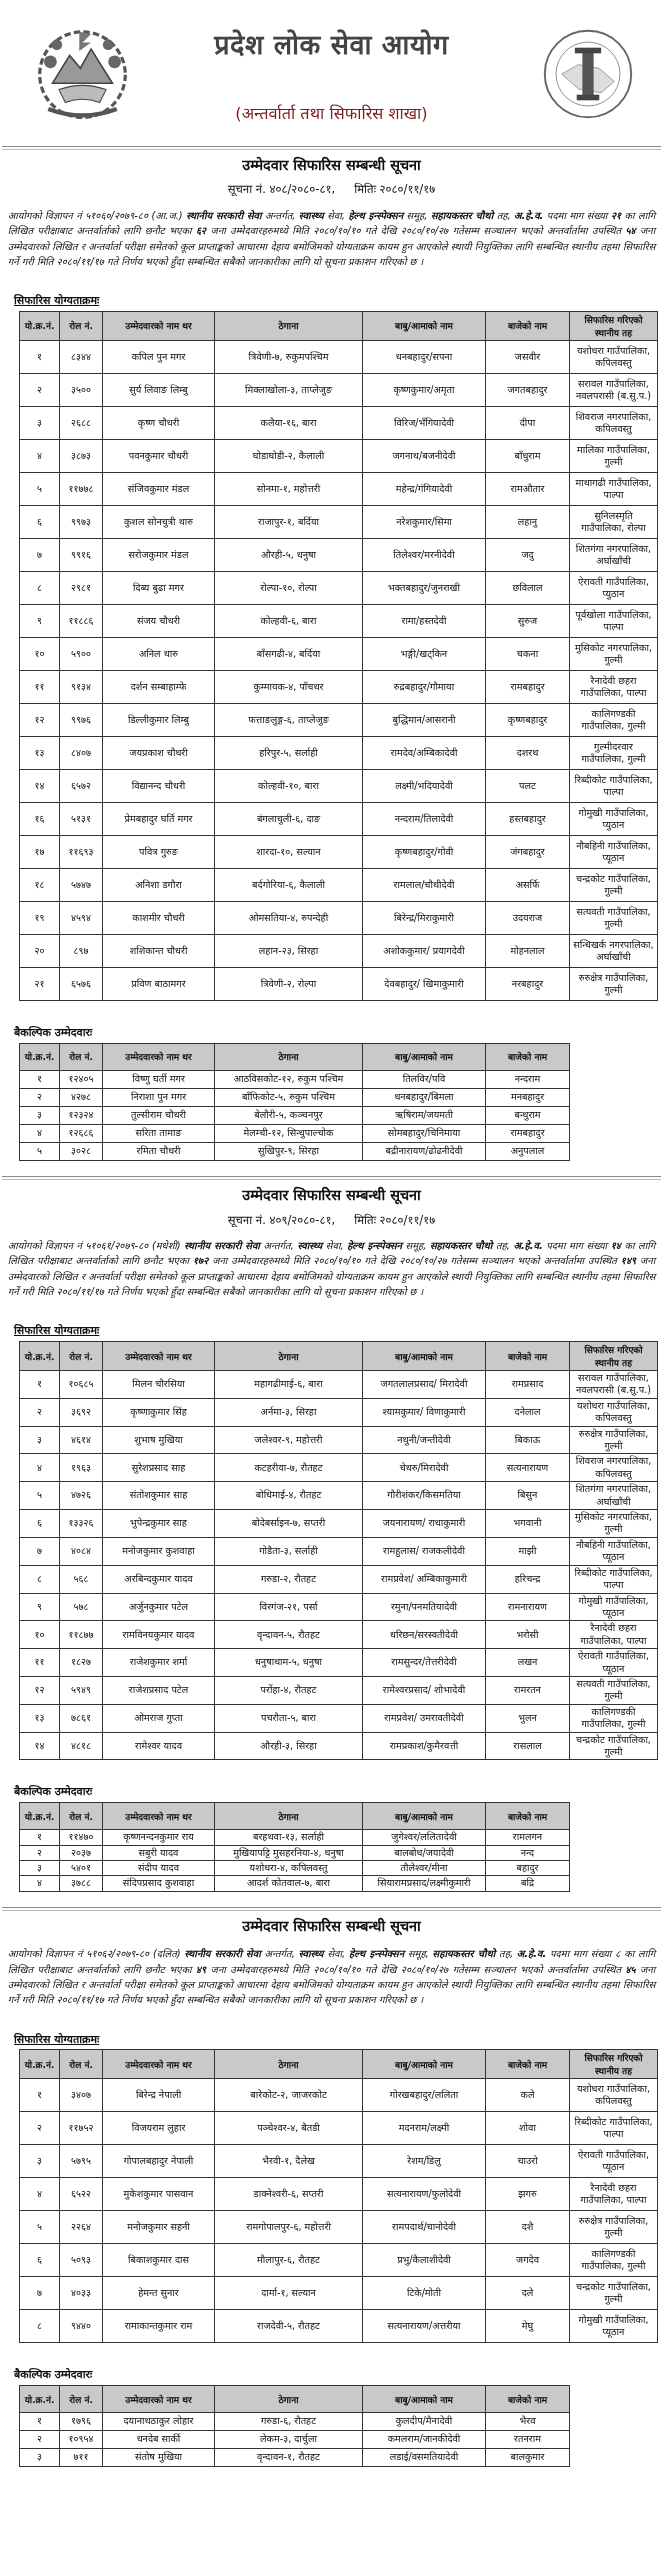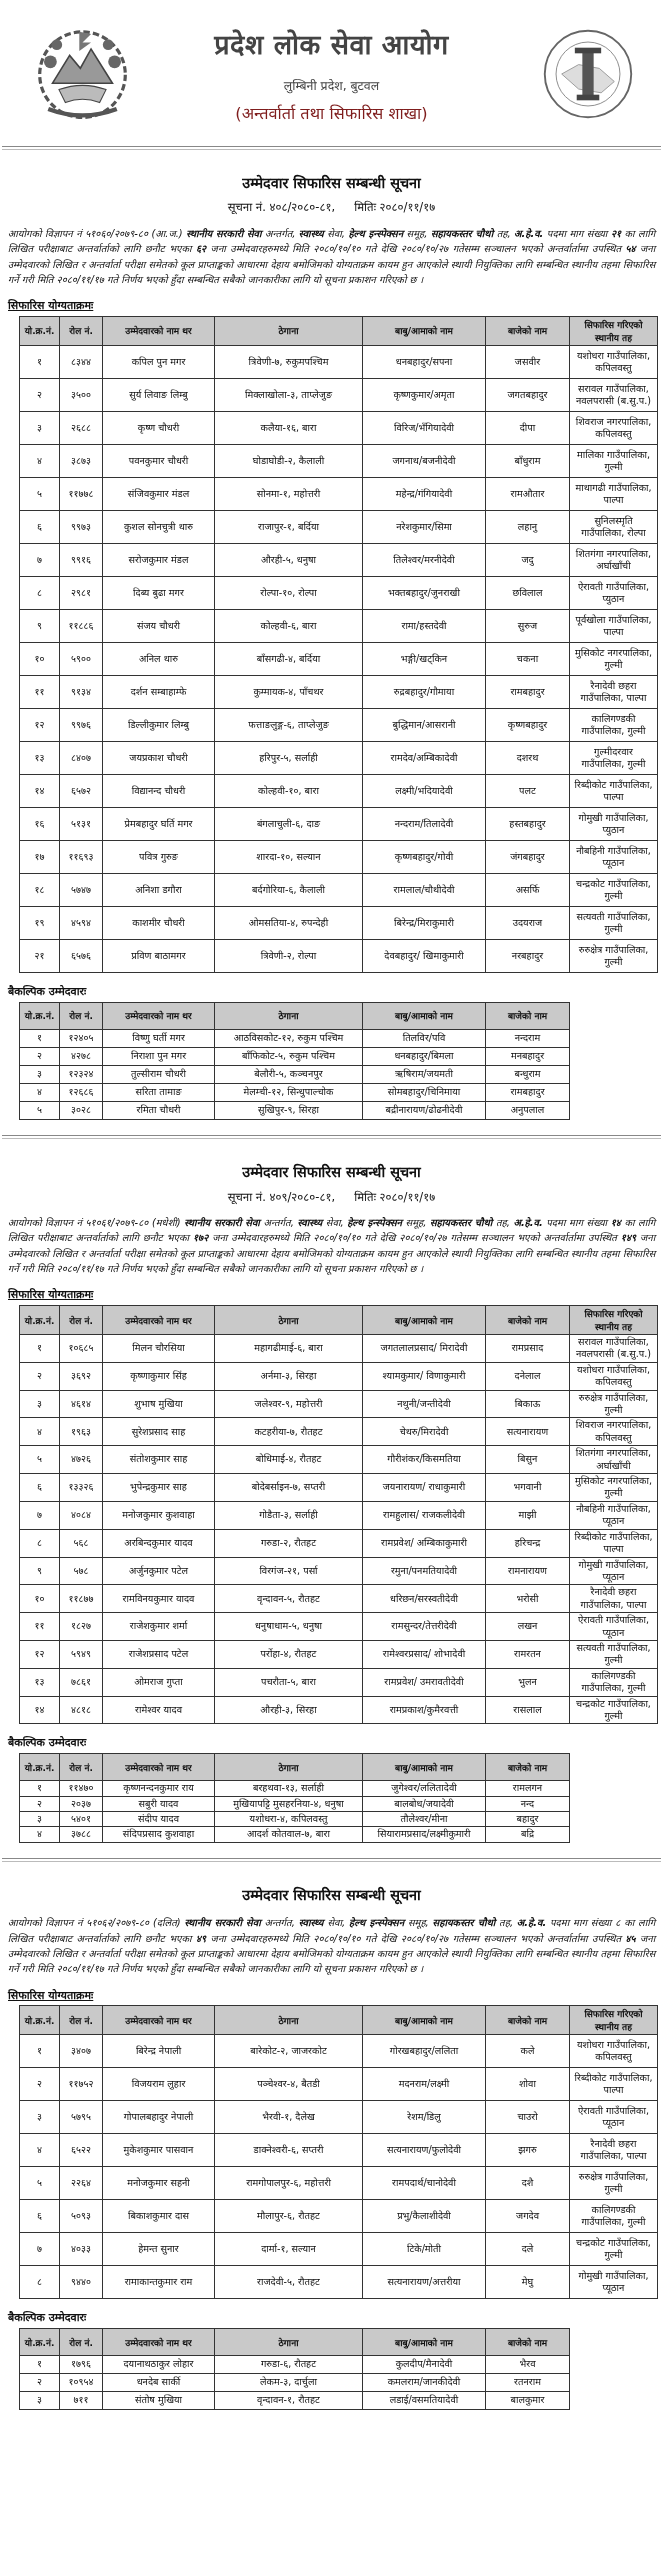--- a/index.html
+++ b/index.html
@@ -33,33 +33,33 @@
     font-size: 16.3px; color: #7f1d1d;
   }
   .rule {
     height: 3.8px;
     border-top: 1.9px solid #888;
     border-bottom: 1px solid #bbb;
     margin: 0 1.9px;
   }
   .notice { padding: 0 0 5.7px 0; }
   .notice-title {
-    text-align: center; font-weight: bold; font-size: 14.4px; margin-top: 23px;
+    text-align: center; font-weight: bold; font-size: 14.4px; margin-top: 5px;
   }
   .notice-no {
     text-align: center; font-weight: normal; font-size: 11.5px; margin-top: 7.7px;
   }
   .notice-no span { margin: 0 9.6px; }
   .para {
     font-size: 9.8px; line-height: 15.3px; text-align: justify;
     padding: 0 7.7px; margin-top: 11.5px; font-style: italic;
   }
   .para b { font-weight: bold; }
   .section-label {
-    font-weight: bold; font-size: 11px; padding-left: 8px; margin-top: 10px; margin-bottom: 3.8px;
+    font-weight: bold; font-size: 11px; padding-left: 14px; margin-top: 23px; margin-bottom: 3.8px;
   }
   .section-label.u { text-decoration: underline; }
   table.t {
     border-collapse: collapse;
     margin-left: 19px;
     font-size: 9.6px;
   }
   table.t th, table.t td {
     border: 1px solid #333;
     text-align: center;
@@ -87,21 +87,20 @@
     <path d="M22 60 L38 34 L48 46 L58 28 L78 60 Z" fill="#999" stroke="#444" stroke-width="1.5"></path>
     <path d="M28 66 Q50 58 72 66 L66 78 Q50 72 34 78 Z" fill="#bbb" stroke="#444" stroke-width="1"></path>
     <path d="M47 12 L47 30 L58 22 L50 22 L58 14 Z" fill="#777"></path>
     <circle cx="20" cy="40" r="6" fill="#666"></circle>
       <circle cx="80" cy="40" r="6" fill="#666"></circle>
     <circle cx="26" cy="24" r="5" fill="#666"></circle>
       <circle cx="74" cy="24" r="5" fill="#666"></circle>
     <path d="M18 84 Q50 96 82 84" fill="none" stroke="#555" stroke-width="4"></path>
   </svg>
   <div class="org-title">प्रदेश लोक सेवा आयोग</div>
-  <div class="org-sub">लुम्बिनी प्रदेश, बुटवल</div>
   <div class="org-branch">(अन्तर्वार्ता तथा सिफारिस शाखा)</div>
   <svg class="logo-right" viewBox="0 0 100 100">
     <circle cx="50" cy="50" r="46" fill="none" stroke="#666" stroke-width="2"></circle>
     <circle cx="50" cy="50" r="34" fill="none" stroke="#888" stroke-width="1"></circle>
     <path d="M22 50 L40 40 L62 44 L78 58 L64 70 L40 66 Z" fill="#ddd" stroke="#999" stroke-width="1"></path>
     <rect x="44" y="24" width="12" height="52" fill="#555"></rect>
     <rect x="36" y="22" width="28" height="6" fill="#444"></rect>
     <rect x="38" y="72" width="24" height="6" fill="#444"></rect>
   </svg>
 </div>
@@ -284,20 +283,29 @@
           <tr>
             <td class="c1">१९</td>
             <td class="c2">४५९४</td>
             <td class="c3">काशमीर चौधरी</td>
             <td class="c4">ओमसतिया-४, रुपन्देही</td>
             <td class="c5">बिरेन्द्र/मिराकुमारी</td>
             <td class="c6">उदयराज</td>
             <td class="c7">सत्यवती गाउँपालिका, गुल्मी</td>
           </tr>
           <tr>
+            <td class="c1">२०</td>
+            <td class="c2">८९७</td>
+            <td class="c3">शशिकान्त चौधरी</td>
+            <td class="c4">लहान-२३, सिरहा</td>
+            <td class="c5">अशोककुमार/ प्रयागदेवी</td>
+            <td class="c6">मोहनलाल</td>
+            <td class="c7">सन्धिखर्क नगरपालिका, अर्घाखाँची</td>
+          </tr>
+          <tr>
             <td class="c1">२१</td>
             <td class="c2">६५७६</td>
             <td class="c3">प्रविण बाठामगर</td>
             <td class="c4">त्रिवेणी-२, रोल्पा</td>
             <td class="c5">देवबहादुर/ खिमाकुमारी</td>
             <td class="c6">नरबहादुर</td>
             <td class="c7">रुरुक्षेत्र गाउँपालिका, गुल्मी</td>
           </tr>
         </tbody>
     </table>

